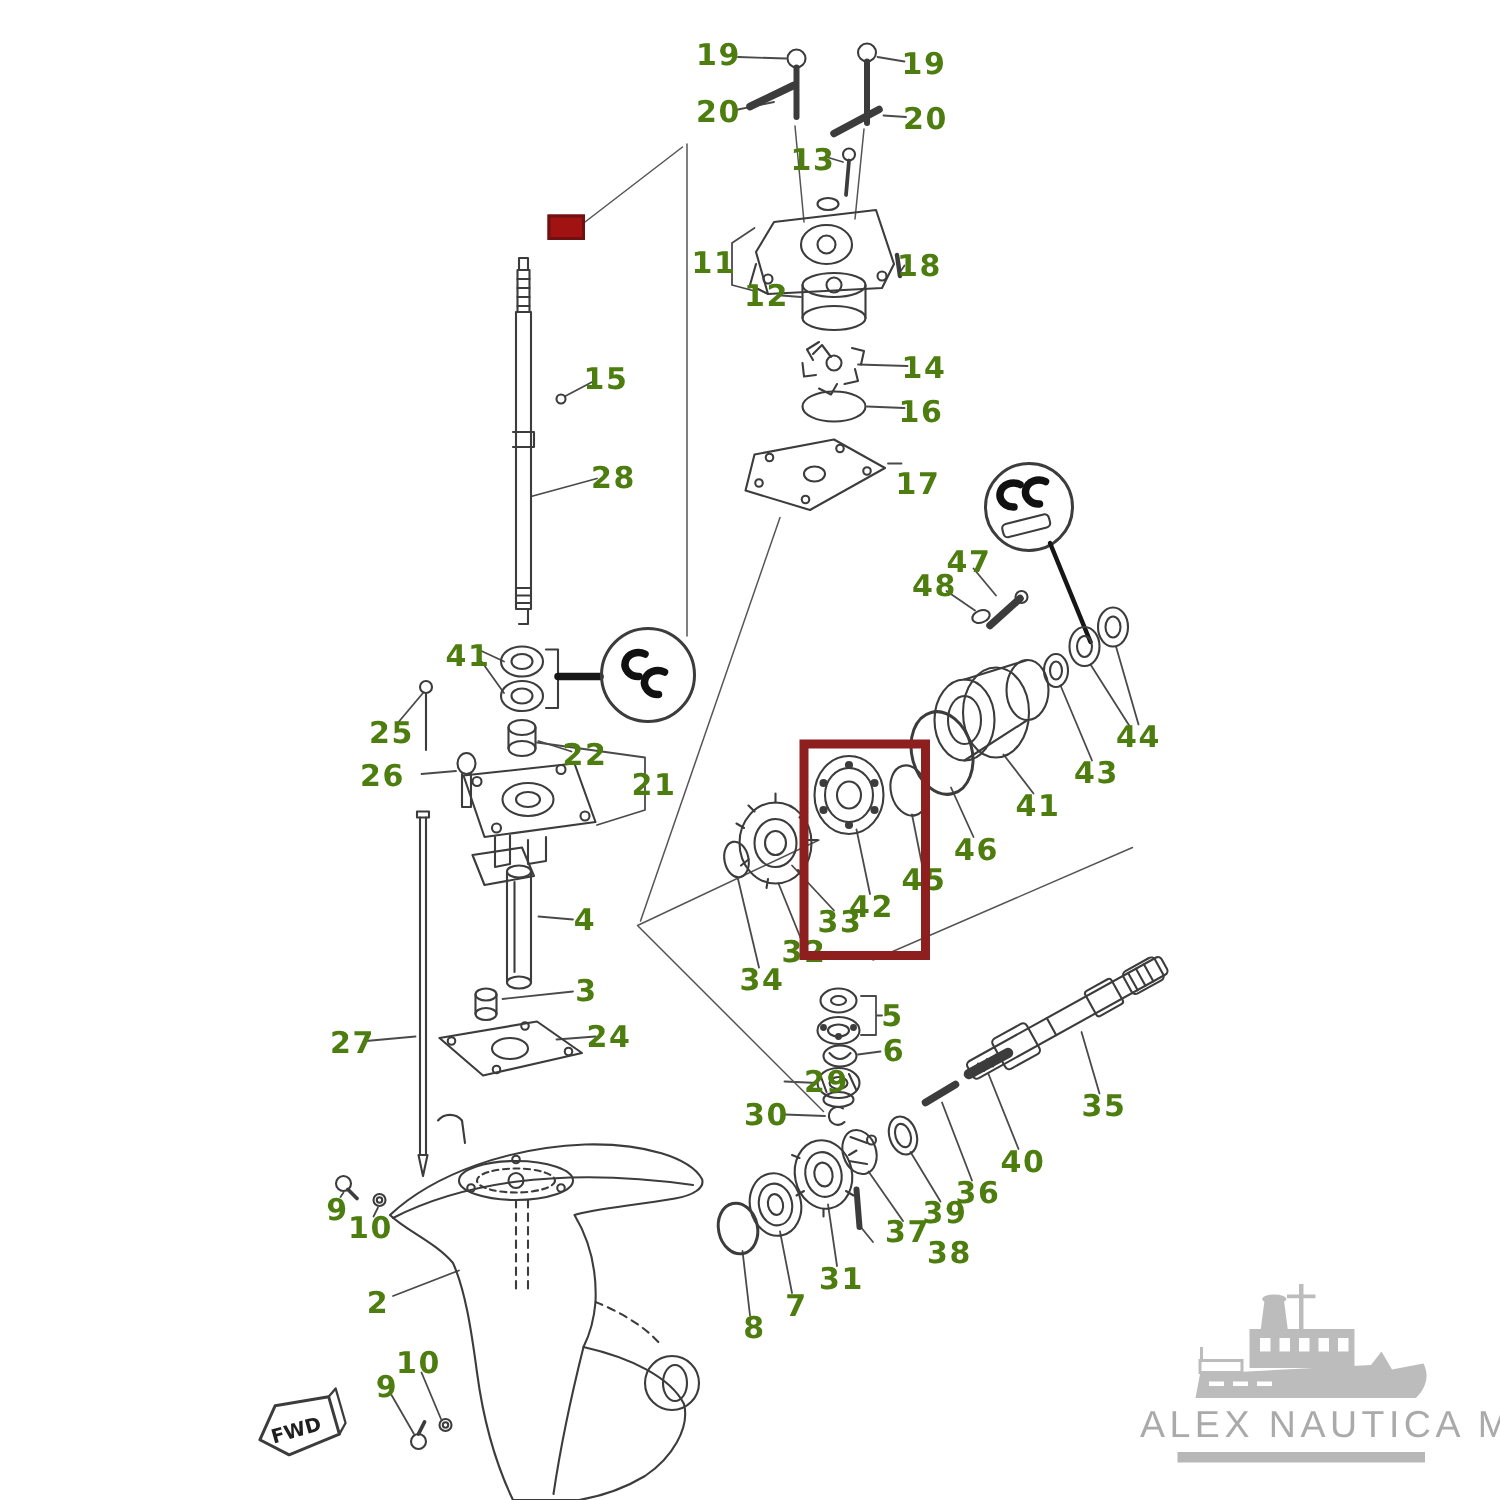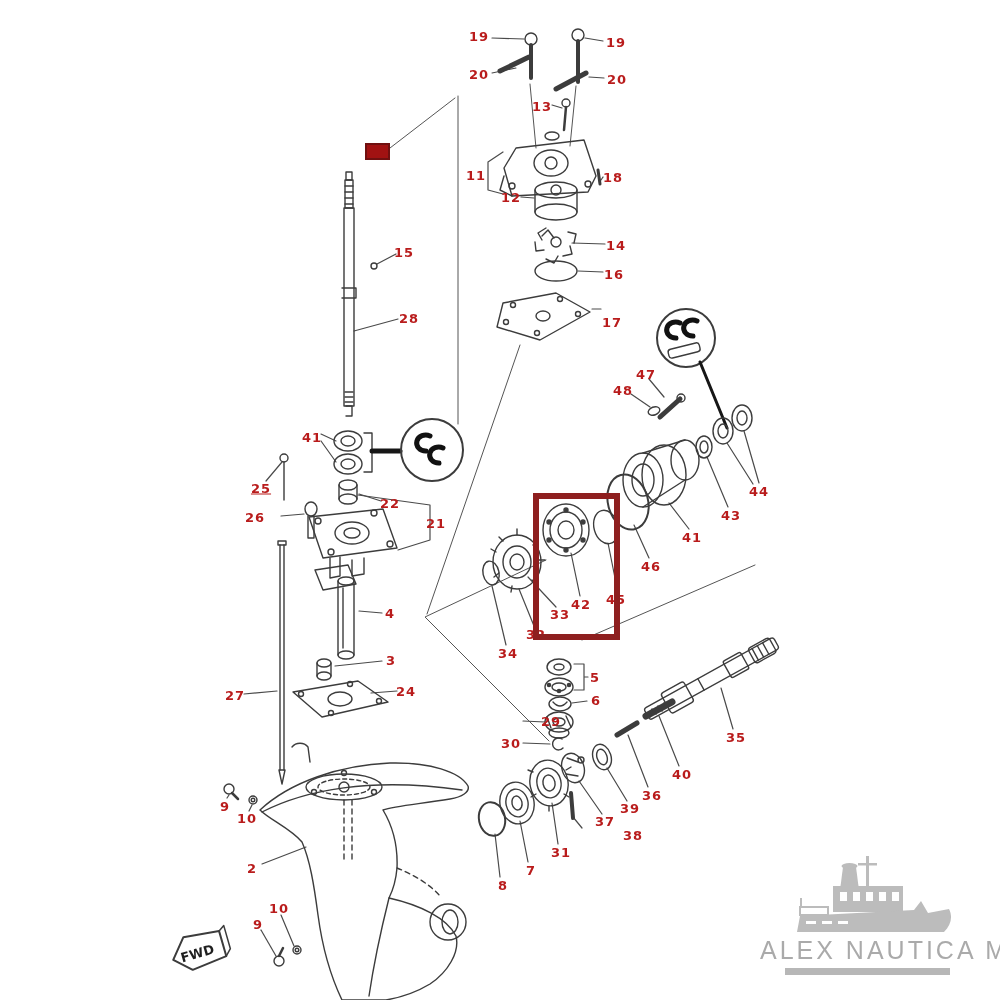--- a/index.html
+++ b/index.html
@@ -5,21 +5,21 @@
   html,body{margin:0;padding:0;background:#ffffff;}
   #stage{
     position:relative;width:1000px;height:1000px;background:#ffffff;overflow:hidden;
     font-family:"Liberation Sans",sans-serif;
   }
   #art-svg{position:absolute;left:0;top:0;z-index:10;}
   #labels{position:absolute;left:0;top:0;width:1000px;height:1000px;z-index:20;pointer-events:none;}
   .plabel{
     position:absolute;transform:translate(-50%,-50%);
     font-family:"DejaVu Sans","Liberation Sans",sans-serif;
-    font-weight:700;font-size:13px;color:#b91c1c;letter-spacing:1px;white-space:nowrap;
+    font-weight:700;font-size:20px;color:#4d7c0f;letter-spacing:1px;white-space:nowrap;
   }
   #focus-box{position:absolute;z-index:30;border:6px solid #8e1f1f;background:transparent;}
   #solid-marker{position:absolute;z-index:30;background:#a11212;border:2px solid #701010;}
   #watermark{position:absolute;left:700px;top:850px;width:300px;height:140px;z-index:15;opacity:.85;}
   #wm-text{
     position:absolute;left:60px;top:86px;width:240px;text-align:center;
     font-family:"Liberation Sans",sans-serif;font-size:25px;color:#9c9c9c;letter-spacing:3px;white-space:nowrap;
   }
   #wm-bar{position:absolute;left:85px;top:118px;width:165px;height:7px;background:#ababab;}
 </style>
@@ -425,38 +425,38 @@
       <span class="plabel" style="left: 542px; top: 106px;">13</span>
       <span class="plabel" style="left: 476px; top: 175px;">11</span>
       <span class="plabel" style="left: 511px; top: 197px;">12</span>
       <span class="plabel" style="left: 613px; top: 177px;">18</span>
       <span class="plabel" style="left: 616px; top: 245px;">14</span>
       <span class="plabel" style="left: 614px; top: 274px;">16</span>
       <span class="plabel" style="left: 612px; top: 310px; margin-top: 12px;">17</span>
       <span class="plabel" style="left: 404px; top: 252px;">15</span>
       <span class="plabel" style="left: 409px; top: 318px;">28</span>
       <span class="plabel" style="left: 312px; top: 437px;">41</span>
-      <span class="plabel" style="left: 261px; top: 488px; text-decoration: underline;">25</span>
+      <span class="plabel" style="left: 261px; top: 488px;">25</span>
       <span class="plabel" style="left: 255px; top: 517px;">26</span>
       <span class="plabel" style="left: 390px; top: 503px;">22</span>
       <span class="plabel" style="left: 436px; top: 523px;">21</span>
       <span class="plabel" style="left: 235px; top: 695px;">27</span>
       <span class="plabel" style="left: 390px; top: 613px;">4</span>
       <span class="plabel" style="left: 391px; top: 660px;">3</span>
       <span class="plabel" style="left: 406px; top: 691px;">24</span>
       <span class="plabel" style="left: 225px; top: 806px;">9</span>
       <span class="plabel" style="left: 247px; top: 818px;">10</span>
       <span class="plabel" style="left: 252px; top: 868px;">2</span>
       <span class="plabel" style="left: 279px; top: 908px;">10</span>
       <span class="plabel" style="left: 258px; top: 924px;">9</span>
       <span class="plabel" style="left: 508px; top: 653px;">34</span>
       <span class="plabel" style="left: 536px; top: 634px;">32</span>
       <span class="plabel" style="left: 560px; top: 614px;">33</span>
       <span class="plabel" style="left: 581px; top: 604px;">42</span>
-      <span class="plabel" style="left: 616px; top: 586px; margin-top: 13px;">45</span>
+      <span class="plabel" style="left: 616px; top: 586px;">45</span>
       <span class="plabel" style="left: 651px; top: 566px;">46</span>
       <span class="plabel" style="left: 692px; top: 537px;">41</span>
       <span class="plabel" style="left: 731px; top: 515px;">43</span>
       <span class="plabel" style="left: 759px; top: 491px;">44</span>
       <span class="plabel" style="left: 646px; top: 374px;">47</span>
       <span class="plabel" style="left: 623px; top: 390px;">48</span>
       <span class="plabel" style="left: 736px; top: 737px;">35</span>
       <span class="plabel" style="left: 682px; top: 774px;">40</span>
       <span class="plabel" style="left: 652px; top: 795px;">36</span>
       <span class="plabel" style="left: 630px; top: 808px;">39</span>

